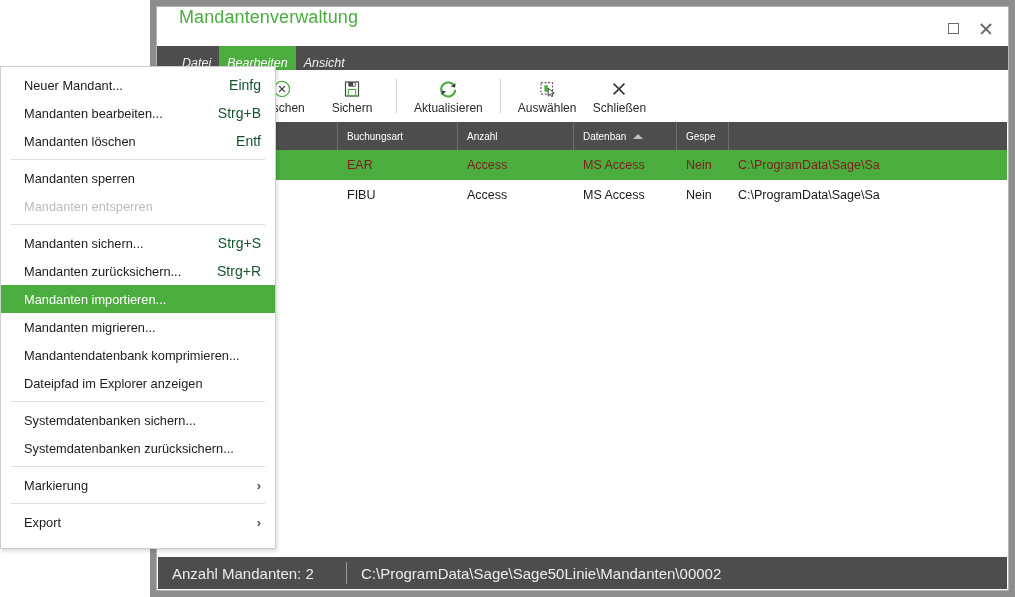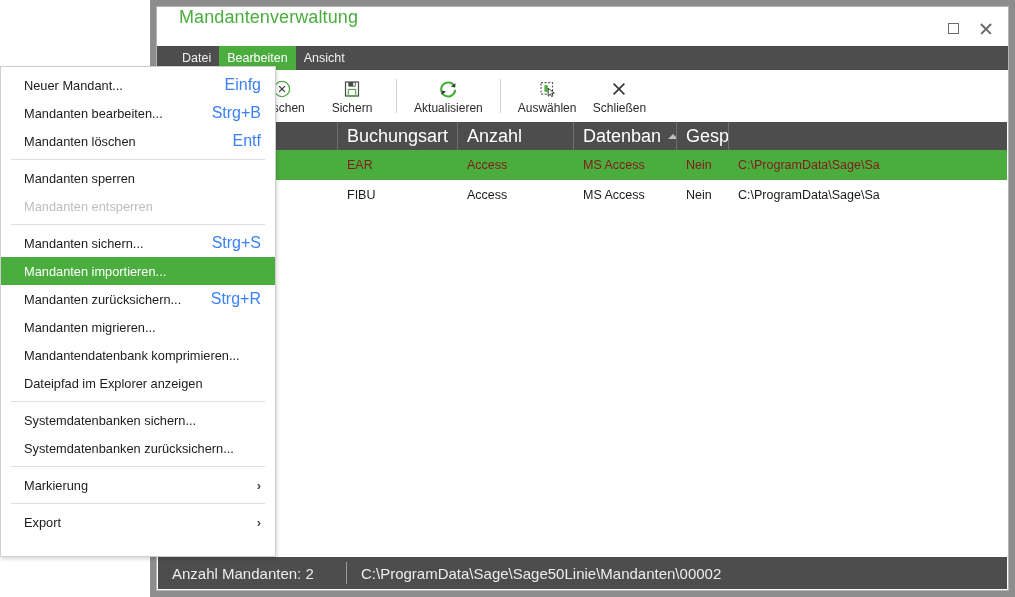--- a/index.html
+++ b/index.html
@@ -93,25 +93,26 @@
   
   .menubar {
     height: 24px;
     background: #4d4d4d;
     display: flex;
     align-items: stretch;
     padding-left: 17px;
   }
   .menubar-item {
     display: flex;
-    align-items: center;
+    align-items: flex-end;
     padding: 0 8px;
     color: #f0f0f0;
     font-size: 12.5px;
     cursor: default;
+    font-style: italic;
   }
   .menubar-item.active {
     background: #4aad3e;
     color: #ffffff;
   }
 
   
   .toolbar {
     height: 52px;
     background: #ffffff;
@@ -162,21 +163,21 @@
   .grid-header {
     display: flex;
     height: 28px;
     background: #4d4d4d;
     align-items: stretch;
   }
   .gh-cell {
     display: flex;
     align-items: center;
     color: #ffffff;
-    font-size: 18px;
+    font-size: 10px;
     padding-left: 9px;
     border-right: 1px solid #6e6e6e;
     box-sizing: border-box;
     position: relative;
     cursor: default;
     white-space: nowrap;
     overflow: hidden;
   }
   .sort-arrow {
     margin-left: 7px;
@@ -244,21 +245,21 @@
   #dropdown-menu {
     position: absolute;
     left: 0px;
     top: 66px;
     width: 276px;
     background: #ffffff;
     border: 1px solid #cfcfcf;
     box-shadow: 1px 2px 4px rgba(0,0,0,0.16);
     box-sizing: border-box;
     z-index: 50;
-    padding: 4px 0 20px 0;
+    padding: 4px 0 12px 0;
   }
   .menu-item {
     display: flex;
     align-items: center;
     height: 28px;
     padding: 0 14px 0 23px;
     font-size: 12.8px;
     color: #1c1c1c;
     cursor: default;
     position: relative;
@@ -266,22 +267,22 @@
   }
   .menu-item.highlight {
     background: #4aad3e;
     color: #ffffff;
   }
   .menu-item.disabled {
     color: #bdbdbd;
   }
   .mi-label { flex: 1; white-space: nowrap; }
   .mi-shortcut {
-    font-size: 16px;
-    color: #3b82f6;
+    font-size: 14px;
+    color: #14532d;
     margin-left: 18px;
     white-space: nowrap;
   }
   .mi-arrow {
     margin-left: 12px;
     font-size: 13px;
     color: #4a4a4a;
     font-weight: bold;
     line-height: 1;
   }
@@ -466,28 +467,28 @@
   <div class="menu-item disabled">
     <span class="mi-label">Mandanten entsperren</span>
   </div>
 
   <div class="menu-sep"></div>
 
   <div class="menu-item">
     <span class="mi-label">Mandanten sichern...</span>
     <span class="mi-shortcut">Strg+S</span>
   </div>
+  <div class="menu-item">
+    <span class="mi-label">Mandanten zurücksichern...</span>
+    <span class="mi-shortcut">Strg+R</span>
+  </div>
   <div class="menu-item highlight">
     <span class="mi-label">Mandanten importieren...</span>
   </div>
   <div class="menu-item">
-    <span class="mi-label">Mandanten zurücksichern...</span>
-    <span class="mi-shortcut">Strg+R</span>
-  </div>
-  <div class="menu-item">
     <span class="mi-label">Mandanten migrieren...</span>
   </div>
   <div class="menu-item">
     <span class="mi-label">Mandantendatenbank komprimieren...</span>
   </div>
   <div class="menu-item">
     <span class="mi-label">Dateipfad im Explorer anzeigen</span>
   </div>
 
   <div class="menu-sep"></div>

